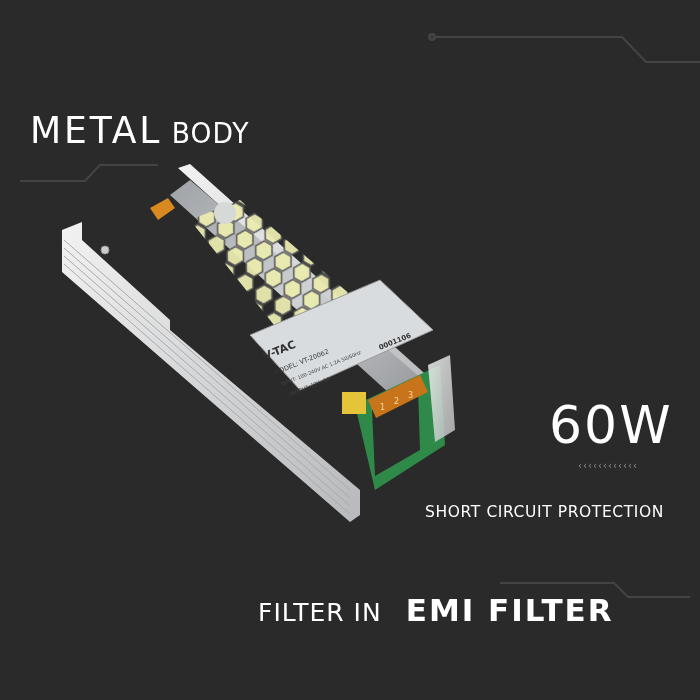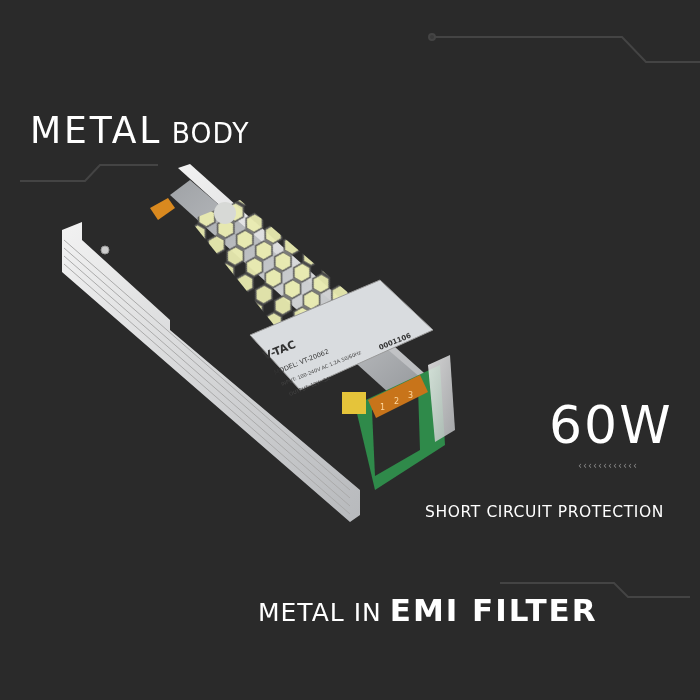--- a/index.html
+++ b/index.html
@@ -4,21 +4,21 @@
   <style>
     html, body { margin:0; padding:0; }
     body { width:700px; height:700px; background:#2a2a2a; position:relative; overflow:hidden; font-family:"DejaVu Sans", sans-serif; color:#fff; }
     .abs { position:absolute; }
     .title-metal { left:30px; top:108px; font-size:38px; letter-spacing:3px; font-weight:400; font-family:"DejaVu Sans", sans-serif; transform:scaleX(0.95); transform-origin:left; }
     .title-body { font-size:28px; letter-spacing:1px; margin-left:10px; }
     .watt { left:518px; top:395px; font-size:52px; letter-spacing:2px; font-weight:400;margin-left:31px; }
     .chev { left:578px; top:460px; font-size:10px; color:#8a8a8a; letter-spacing:1px; }
     .features { right:36px; top:500px; text-align:right; font-size:15.5px; line-height:24.5px; letter-spacing:0.6px; }
     .emi { left:258px; top:592px; font-size:25px; letter-spacing:1px; }
-    .emi b { font-size:31px; font-weight:700; letter-spacing:2px; margin-left:8px; }
+    .emi b { font-size:31px; font-weight:700; letter-spacing:2px; margin-left:24px; }
   </style>
 </head>
 <body>
 
 <svg class="abs" style="left:0;top:0" width="700" height="700">
   <g stroke="#444" stroke-width="2" fill="none">
     <circle cx="432" cy="37" r="3" fill="#3a3a3a"></circle>
     <polyline points="435,37 622,37 646,62 700,62"></polyline>
     <polyline points="20,181 85,181 100,165 158,165"></polyline>
     <polyline points="500,583 614,583 628,597 690,597"></polyline>
@@ -85,14 +85,14 @@
 </div>
 
 <div class="abs watt">60W</div>
 <div class="abs chev">‹‹‹‹‹‹‹‹‹‹‹‹</div>
 
 <div class="abs features">
   <div>SHORT CIRCUIT PROTECTION</div>
 </div>
 
 <div class="abs emi">
-  <span>METAL IN</span><b>EMI FILTER</b>
+  <span>FILTER IN</span><b>EMI FILTER</b>
 </div>
 
 </body></html>

